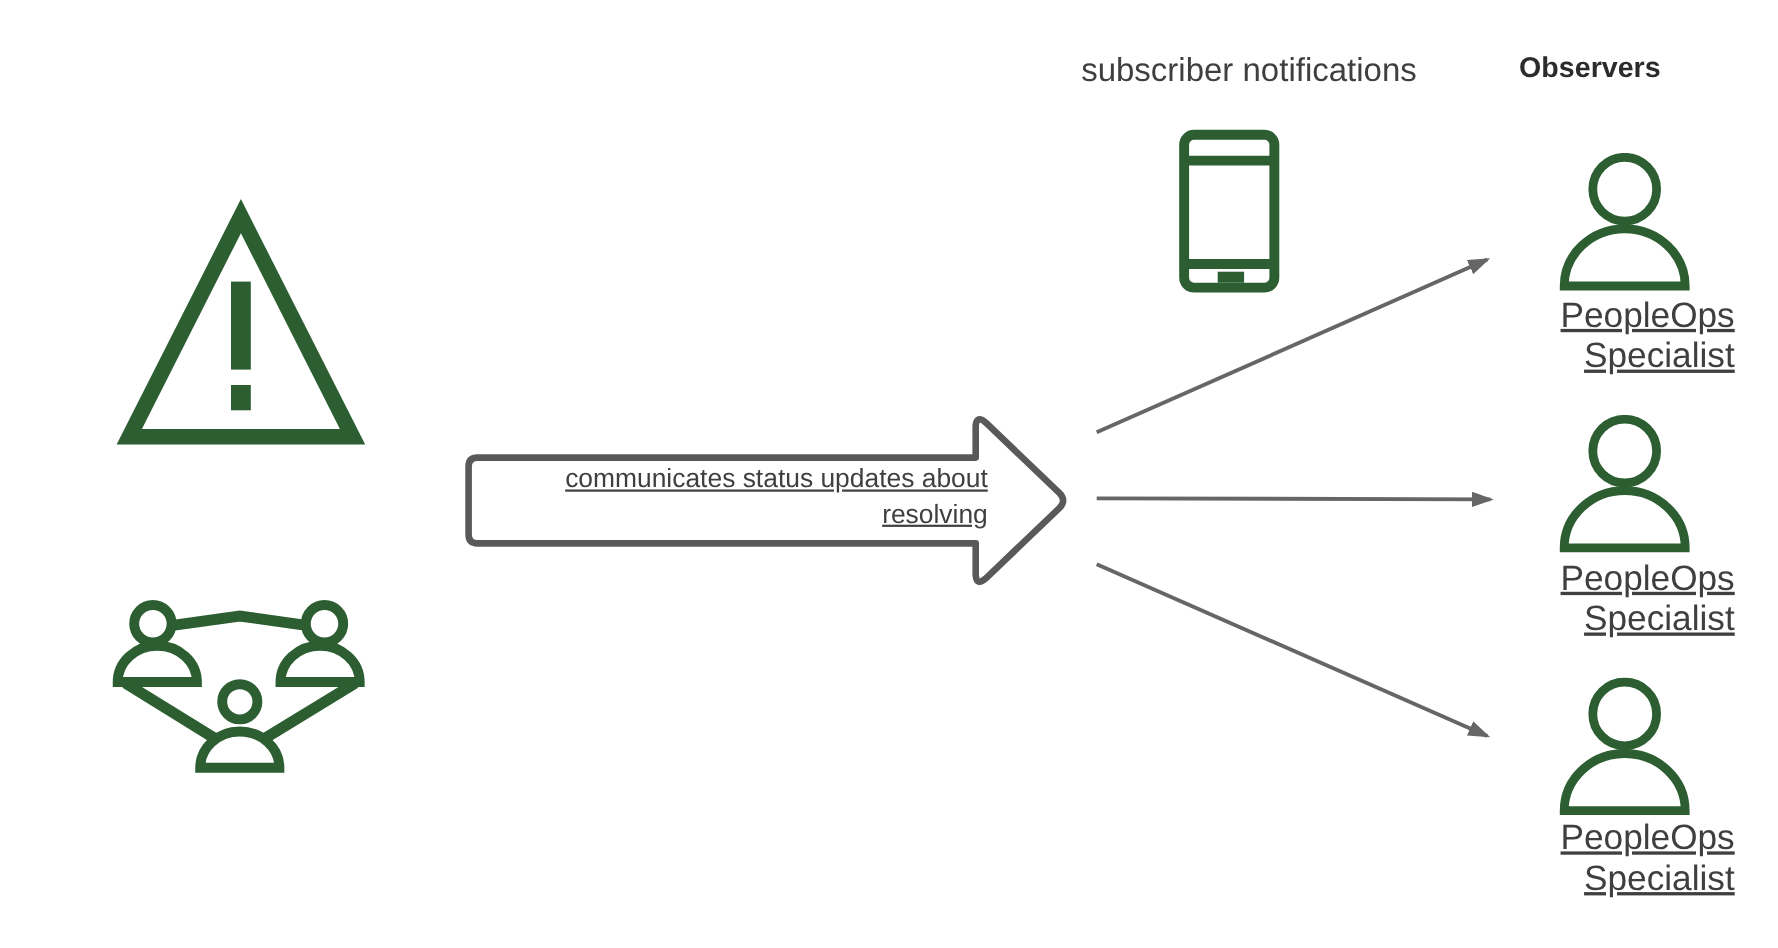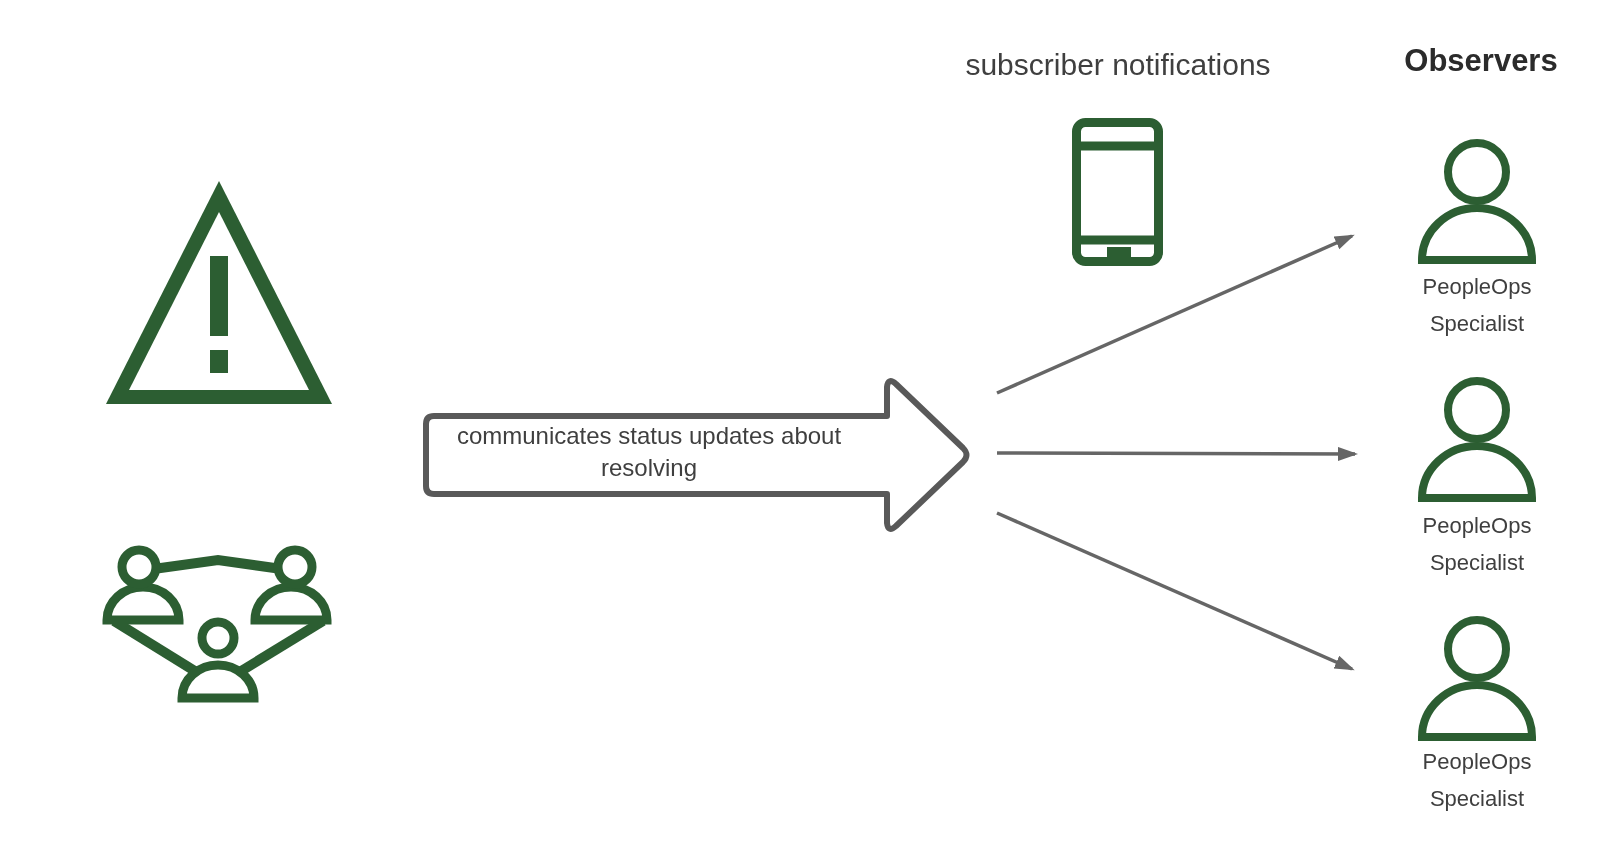--- a/index.html
+++ b/index.html
@@ -16,30 +16,30 @@
     width: 1616px;
     height: 862px;
     background: #ffffff;
     font-family: "Liberation Sans", sans-serif;
     overflow: hidden;
   }
   .abs { position: absolute; }
   svg { display: block; }
 
   
-  .label { color: var(--text-color); text-align: center; }
+  .label { color: var(--text-color); text-align: right; }
   .source-label { left: 15px; top: 416px; width: 395px; font-size: 30px; line-height: 40px; }
-  .flow-arrow-label { left: 424px; top: 420px; width: 450px; font-size: 24px; line-height: 32px; }
+  .flow-arrow-label { left: 448px; top: 420px; width: 450px; font-size: 24px; line-height: 32px; text-decoration: underline; }
   .subscriber-label { left: 948px; top: 48px; width: 340px; font-size: 30px; line-height: 34px; }
   .observers-heading {
     left: 1381px; top: 44px; width: 200px;
-    font-size: 31px; line-height: 34px; font-weight: bold;
-    color: var(--heading-color); text-align: center;
+    font-size: 26px; line-height: 34px; font-weight: bold;
+    color: var(--heading-color); text-align: left;
   }
-  .observer-role { width: 200px; font-size: 22px; line-height: 37px; }
+  .observer-role { width: 200px; font-size: 32px; line-height: 37px; text-decoration: underline; }
   .role-1 { left: 1377px; top: 268px; }
   .role-2 { left: 1377px; top: 507px; }
   .role-3 { left: 1377px; top: 743px; }
 
   
   .green-fill { fill: var(--icon-green); }
   .white-fill { fill: #ffffff; }
   .green-line { stroke: var(--icon-green); fill: none; }
   .person-part { stroke: var(--icon-green); fill: #ffffff; }
   .flow-arrow-shape { fill: #ffffff; stroke: var(--flow-arrow-stroke); stroke-width: 6; stroke-linejoin: round; }

